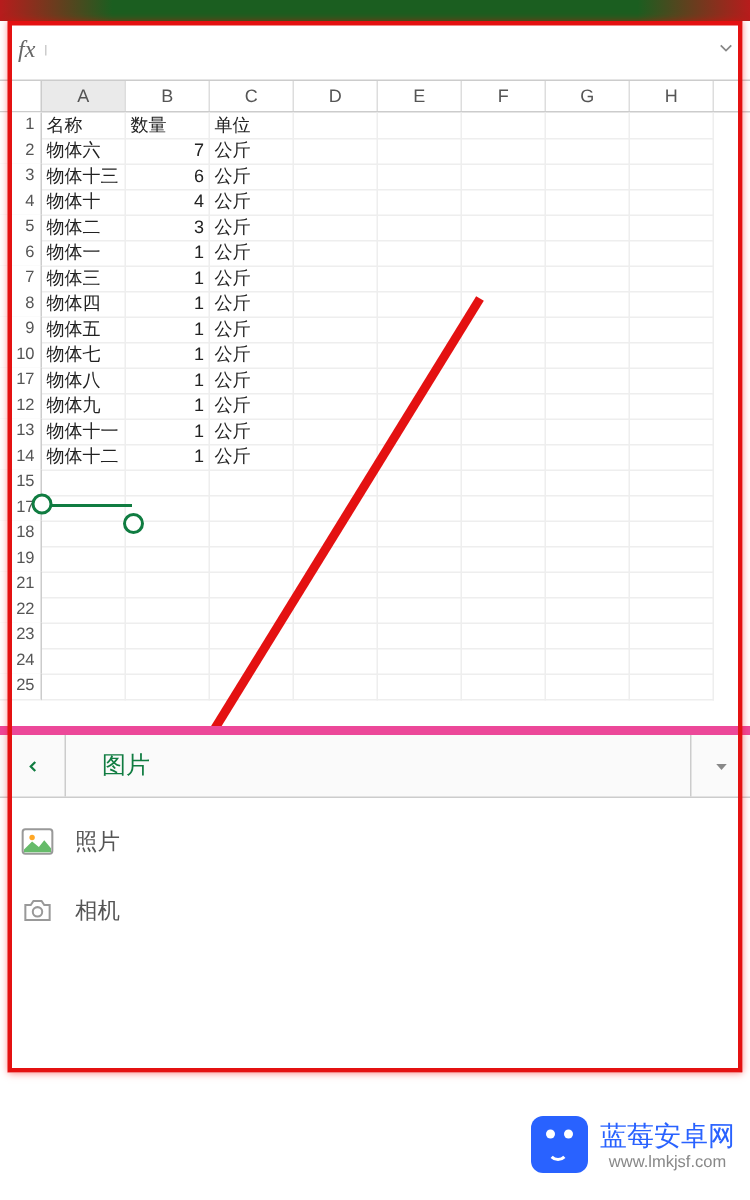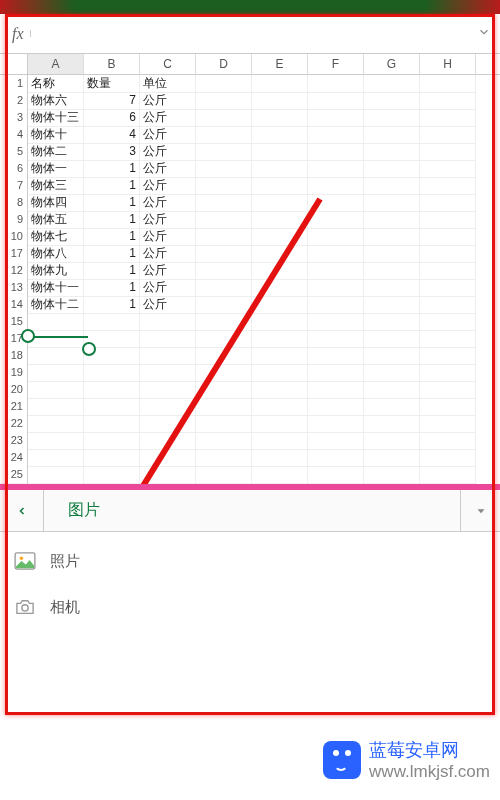--- a/index.html
+++ b/index.html
@@ -218,21 +218,21 @@
     .wm-logo::after { width: 6px; height: 6px; top: 9px; right: 10px; }
     .wm-mouth {
       position: absolute;
       width: 14px; height: 7px;
       border: 2px solid #fff;
       border-top: none; border-left-color: transparent; border-right-color: transparent;
       border-radius: 0 0 10px 10px;
       bottom: 8px; left: 11px;
     }
     .wm-text { color: #2962ff; font-size: 18px; font-weight: 400; }
-    .wm-url { color: #888; font-size: 17px; text-align: center; }
+    .wm-url { color: #888; font-size: 11px; text-align: center; }
   </style>
 </head>
 <body>
 
 <div class="top-border"></div>
 
 <div class="formula-bar">
   <div class="fx-label">fx</div>
   <div class="formula-input"></div>
   <div class="formula-chevron">
@@ -447,31 +447,20 @@
         <div class="cell"></div>
         <div class="cell num"></div>
         <div class="cell"></div>
         <div class="cell"></div>
         <div class="cell"></div>
         <div class="cell"></div>
         <div class="cell"></div>
         <div class="cell"></div>
       </div>
       <div class="row">
-        <div class="row-header">20</div>
-        <div class="cell"></div>
-        <div class="cell num"></div>
-        <div class="cell"></div>
-        <div class="cell"></div>
-        <div class="cell"></div>
-        <div class="cell"></div>
-        <div class="cell"></div>
-        <div class="cell"></div>
-      </div>
-      <div class="row">
         <div class="row-header">21</div>
         <div class="cell"></div>
         <div class="cell num"></div>
         <div class="cell"></div>
         <div class="cell"></div>
         <div class="cell"></div>
         <div class="cell"></div>
         <div class="cell"></div>
         <div class="cell"></div>
       </div>

